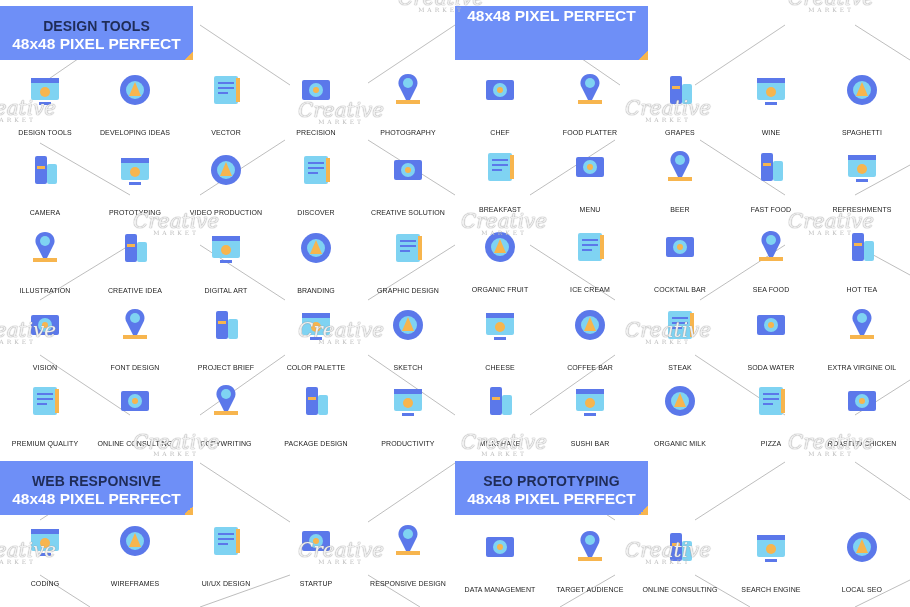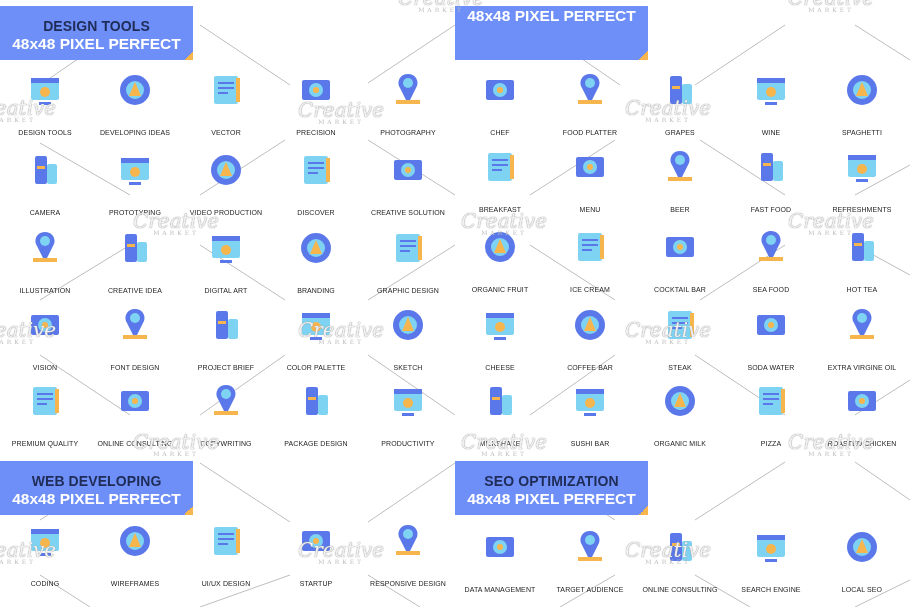--- a/index.html
+++ b/index.html
@@ -499,21 +499,21 @@
             <circle cx="20" cy="20" r="7" fill="#7fd3f2"></circle>
             <circle cx="20" cy="20" r="3" fill="#f7b54e"></circle>
           </svg></div>
         <div class="label" style="margin-top: 19px;">ROASTED CHICKEN</div>
       </div>
     </div>
 </div>
 
 <div class="panel" style="left:0;top:455px;height:152px;">
   <div class="banner" style="left:0;top:6px;">
-    <div class="t1">WEB DEVELOPING</div>
+    <div class="t1">WEB RESPONSIVE</div>
     <div class="t2">48x48 PIXEL PERFECT</div>
     <div class="fold2"></div>
   </div>
   <div id="grid2">
       <div class="cell" style="left: 0px; top: 66px;">
         <div class="icon"><svg width="40" height="40" viewBox="0 0 40 40">
             <rect x="6" y="8" width="28" height="22" rx="2" fill="#7fd3f2"></rect>
             <rect x="6" y="8" width="28" height="5" fill="#5b78ea"></rect>
             <circle cx="20" cy="22" r="5" fill="#f7b54e"></circle>
             <rect x="14" y="32" width="12" height="3" fill="#5b78ea"></rect>
@@ -552,21 +552,21 @@
             <circle cx="20" cy="13" r="5" fill="#7fd3f2"></circle>
             <rect x="8" y="30" width="24" height="4" fill="#f7b54e"></rect>
           </svg></div>
         <div class="label" style="margin-top: 19px;">RESPONSIVE DESIGN</div>
       </div>
     </div>
 </div>
 
 <div class="panel" style="left:455px;top:455px;height:152px;">
   <div class="banner" style="left:0;top:6px;">
-    <div class="t1">SEO OPTIMIZATION</div>
+    <div class="t1">SEO PROTOTYPING</div>
     <div class="t2">48x48 PIXEL PERFECT</div>
     <div class="fold2"></div>
   </div>
   <div id="grid3">
       <div class="cell" style="left: 0px; top: 72px;">
         <div class="icon"><svg width="40" height="40" viewBox="0 0 40 40">
             <rect x="6" y="10" width="28" height="20" rx="2" fill="#5b78ea"></rect>
             <circle cx="20" cy="20" r="7" fill="#7fd3f2"></circle>
             <circle cx="20" cy="20" r="3" fill="#f7b54e"></circle>
           </svg></div>

